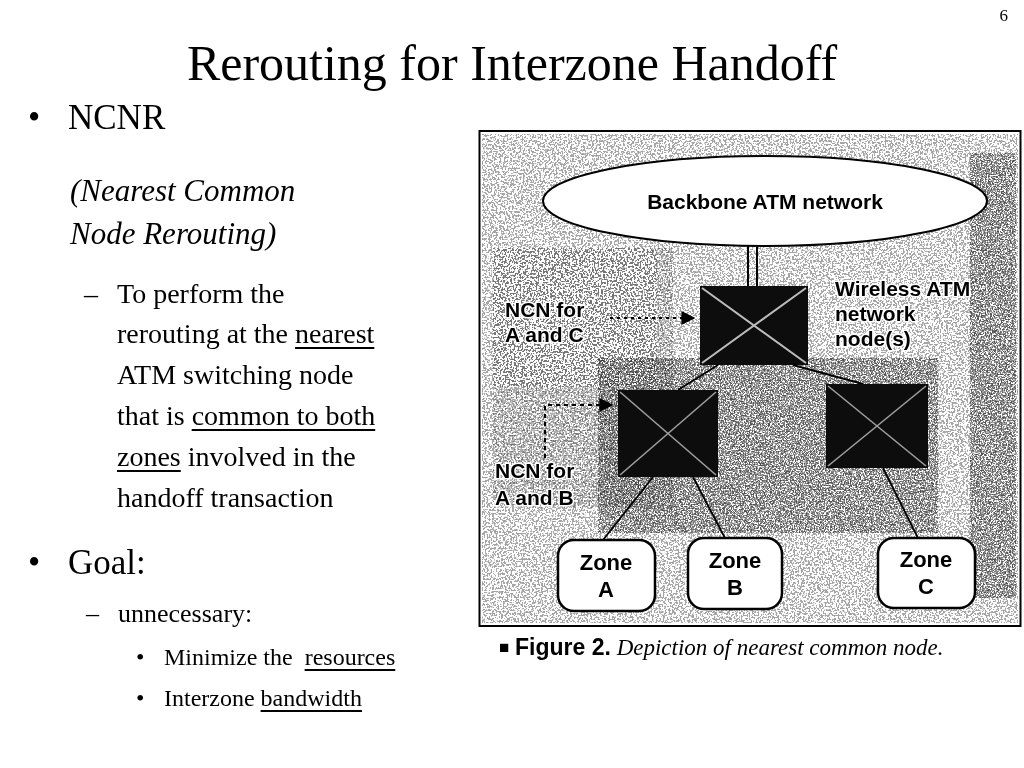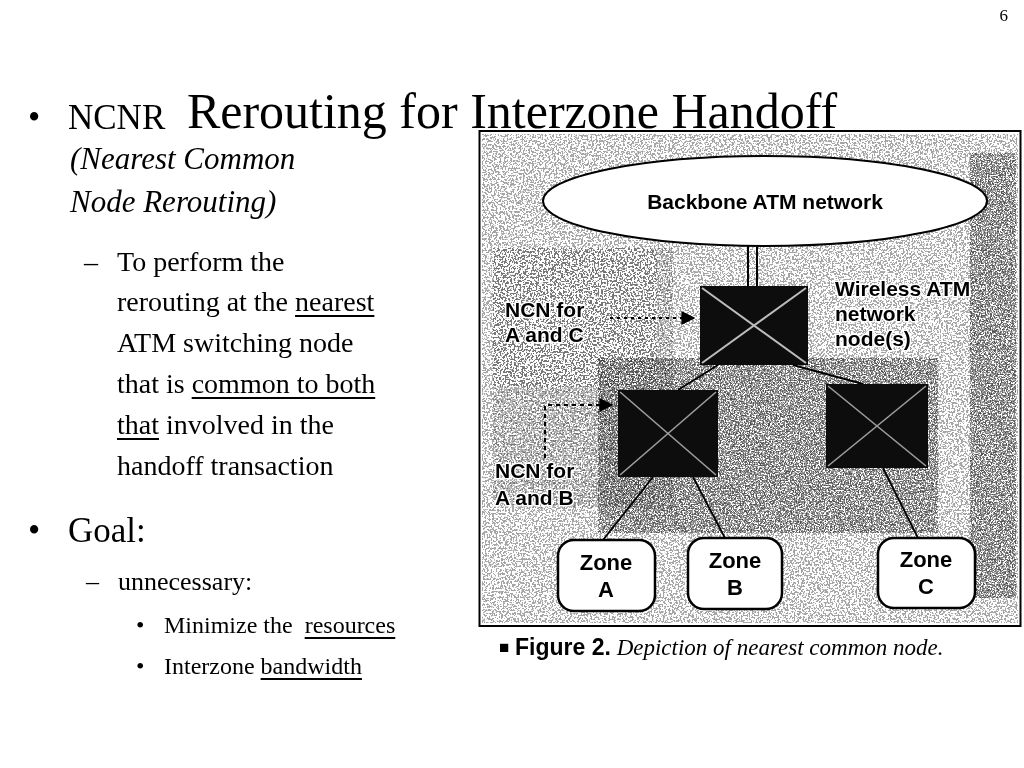--- a/index.html
+++ b/index.html
@@ -1,25 +1,25 @@
 <!DOCTYPE html>
 <html><head>
 <meta charset="utf-8">
 <style>
   html,body{margin:0;padding:0;background:#fff;}
   .slide{position:relative;width:1024px;height:768px;background:#fff;overflow:hidden;
          font-family:"Liberation Serif", serif;color:#000;}
   .page-num{position:absolute;top:6px;right:16px;font-size:17px;}
   .slide-title{position:absolute;top:34px;left:0;width:100%;text-align:center;
-               font-size:50px;font-weight:400;letter-spacing:0;margin-top:48px;}
+               font-size:50px;font-weight:400;letter-spacing:0;}
   .content{position:absolute;left:28px;top:98px;width:455px;}
   .row{display:flex;}
   .lvl1{font-size:35px;}
   .lvl1 .bullet{width:40px;flex:none;}
-  .ncnr-sub{margin-left:42px;margin-top:0;font-size:31px;font-style:italic;line-height:1.38;}
+  .ncnr-sub{margin-left:42px;margin-top:32px;font-size:31px;font-style:italic;line-height:1.38;}
   .perform{margin-left:56px;margin-top:18px;font-size:28px;line-height:1.46;}
   .perform .dash{width:33px;flex:none;}
   .goal{margin-top:24px;}
   .elim{margin-left:58px;margin-top:14px;font-size:26px;line-height:1.28;}
   .elim .dash{width:32px;flex:none;}
   .leaf{margin-left:108px;margin-top:14px;font-size:24px;}
   .leaf .bullet{width:28px;flex:none;}
   .u{text-decoration:underline;text-underline-offset:4px;margin-top:44px;}
   .figure-svg{position:absolute;left:478px;top:128px;}
   .fig-label{font-family:"Liberation Sans", sans-serif;font-weight:bold;
@@ -52,21 +52,21 @@
       <div>Node Rerouting)</div>
     </div>
 
     <div class="row perform">
       <span class="dash">–</span>
       <div>
         <div>To perform the</div>
         <div><span>rerouting at the </span><span class="u">nearest</span></div>
         <div>ATM switching node</div>
         <div><span>that is </span><span class="u">common to both</span></div>
-        <div><span class="u">that</span><span> involved in the</span></div>
+        <div><span class="u">zones</span><span> involved in the</span></div>
         <div>handoff transaction</div>
       </div>
     </div>
 
     <div class="row lvl1 goal">
       <span class="bullet">•</span>
       <span>Goal:</span>
     </div>
 
     <div class="row elim">

